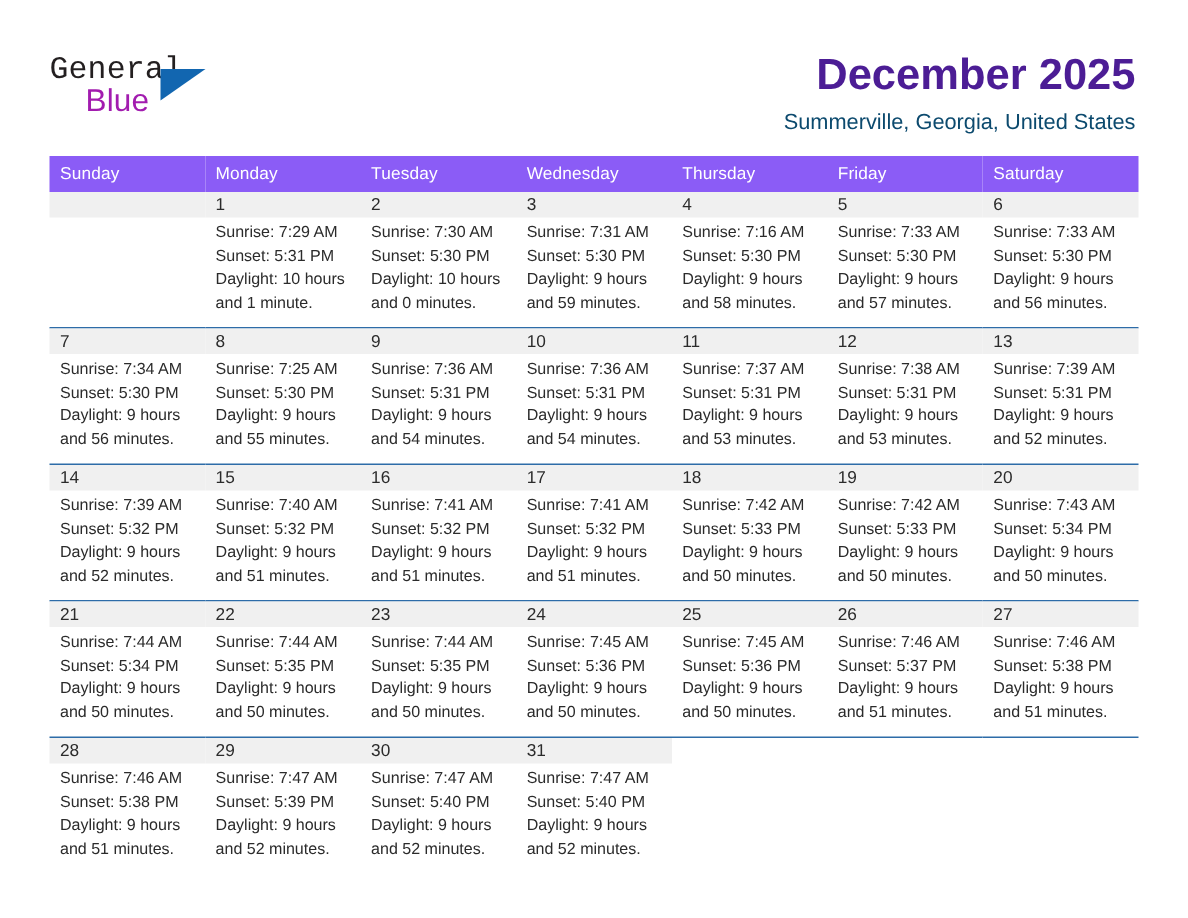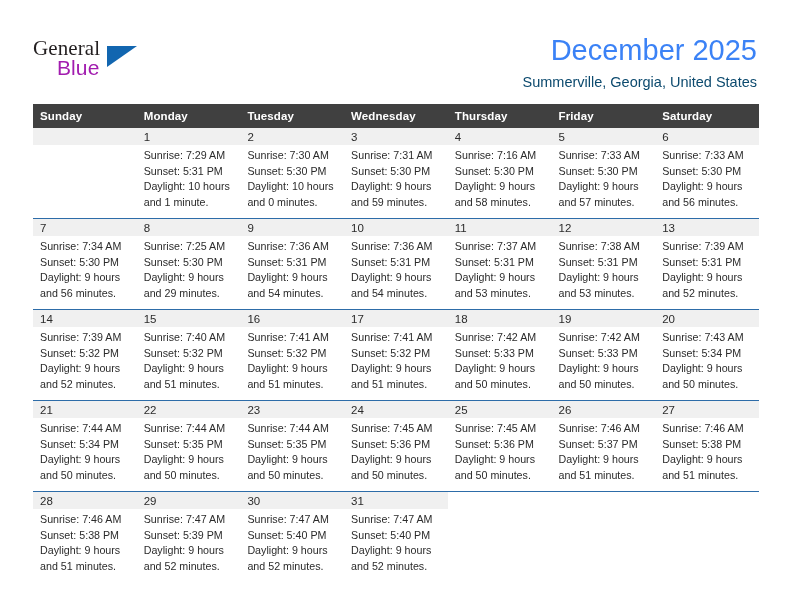--- a/index.html
+++ b/index.html
@@ -39,21 +39,21 @@
     width: 200px;
     height: 52px;
   }
   .brand-general {
     position: absolute;
     left: 0;
     top: 0;
     font-size: 21px;
     color: #231f20;
     letter-spacing: 0.1px;
-    font-family: Liberation Serif, serif;
+    font-family: Liberation Mono, monospace;
   }
   .brand-blue {
     position: absolute;
     left: 24px;
     top: 20px;
     font-size: 21px;
     color: #a21caf;
     letter-spacing: 0.1px;
     font-family: "Liberation Sans", sans-serif;
   }
@@ -68,22 +68,22 @@
   }
 
   .title-block {
     position: absolute;
     right: 35px;
     top: 32px;
     text-align: right;
   }
   .month-title {
     font-size: 29px;
-    font-weight: normal;
-    color: #3b82f6;
+    font-weight: bold;
+    color: #4c1d95;
     line-height: 36px;
     white-space: nowrap;
   }
   .location {
     font-size: 14.5px;
     color: #0c4a6e;
     line-height: 22px;
     margin-top: 3px;
     white-space: nowrap;
   }
@@ -91,24 +91,24 @@
   
   .calendar {
     position: absolute;
     left: 33px;
     top: 104px;
     width: 726px;
     border-collapse: collapse;
     table-layout: fixed;
   }
   .calendar th {
-    background: #404040;
+    background: #8b5cf6;
     color: #ffffff;
     font-size: 11.5px;
-    font-weight: bold;
+    font-weight: normal;
     text-align: left;
     padding: 5px 0 5px 7px;
     height: 14px;
     letter-spacing: 0.1px;
   }
   .calendar td {
     vertical-align: top;
     padding: 0;
     border: none;
   }
@@ -269,21 +269,21 @@
               </div>
             </div>
           </td>
           <td>
             <div class="cell">
               <div class="daynum-band">8</div>
               <div class="cell-lines">
                 <div>Sunrise: 7:25 AM</div>
                 <div>Sunset: 5:30 PM</div>
                 <div>Daylight: 9 hours</div>
-                <div>and 29 minutes.</div>
+                <div>and 55 minutes.</div>
               </div>
             </div>
           </td>
           <td>
             <div class="cell">
               <div class="daynum-band">9</div>
               <div class="cell-lines">
                 <div>Sunrise: 7:36 AM</div>
                 <div>Sunset: 5:31 PM</div>
                 <div>Daylight: 9 hours</div>

